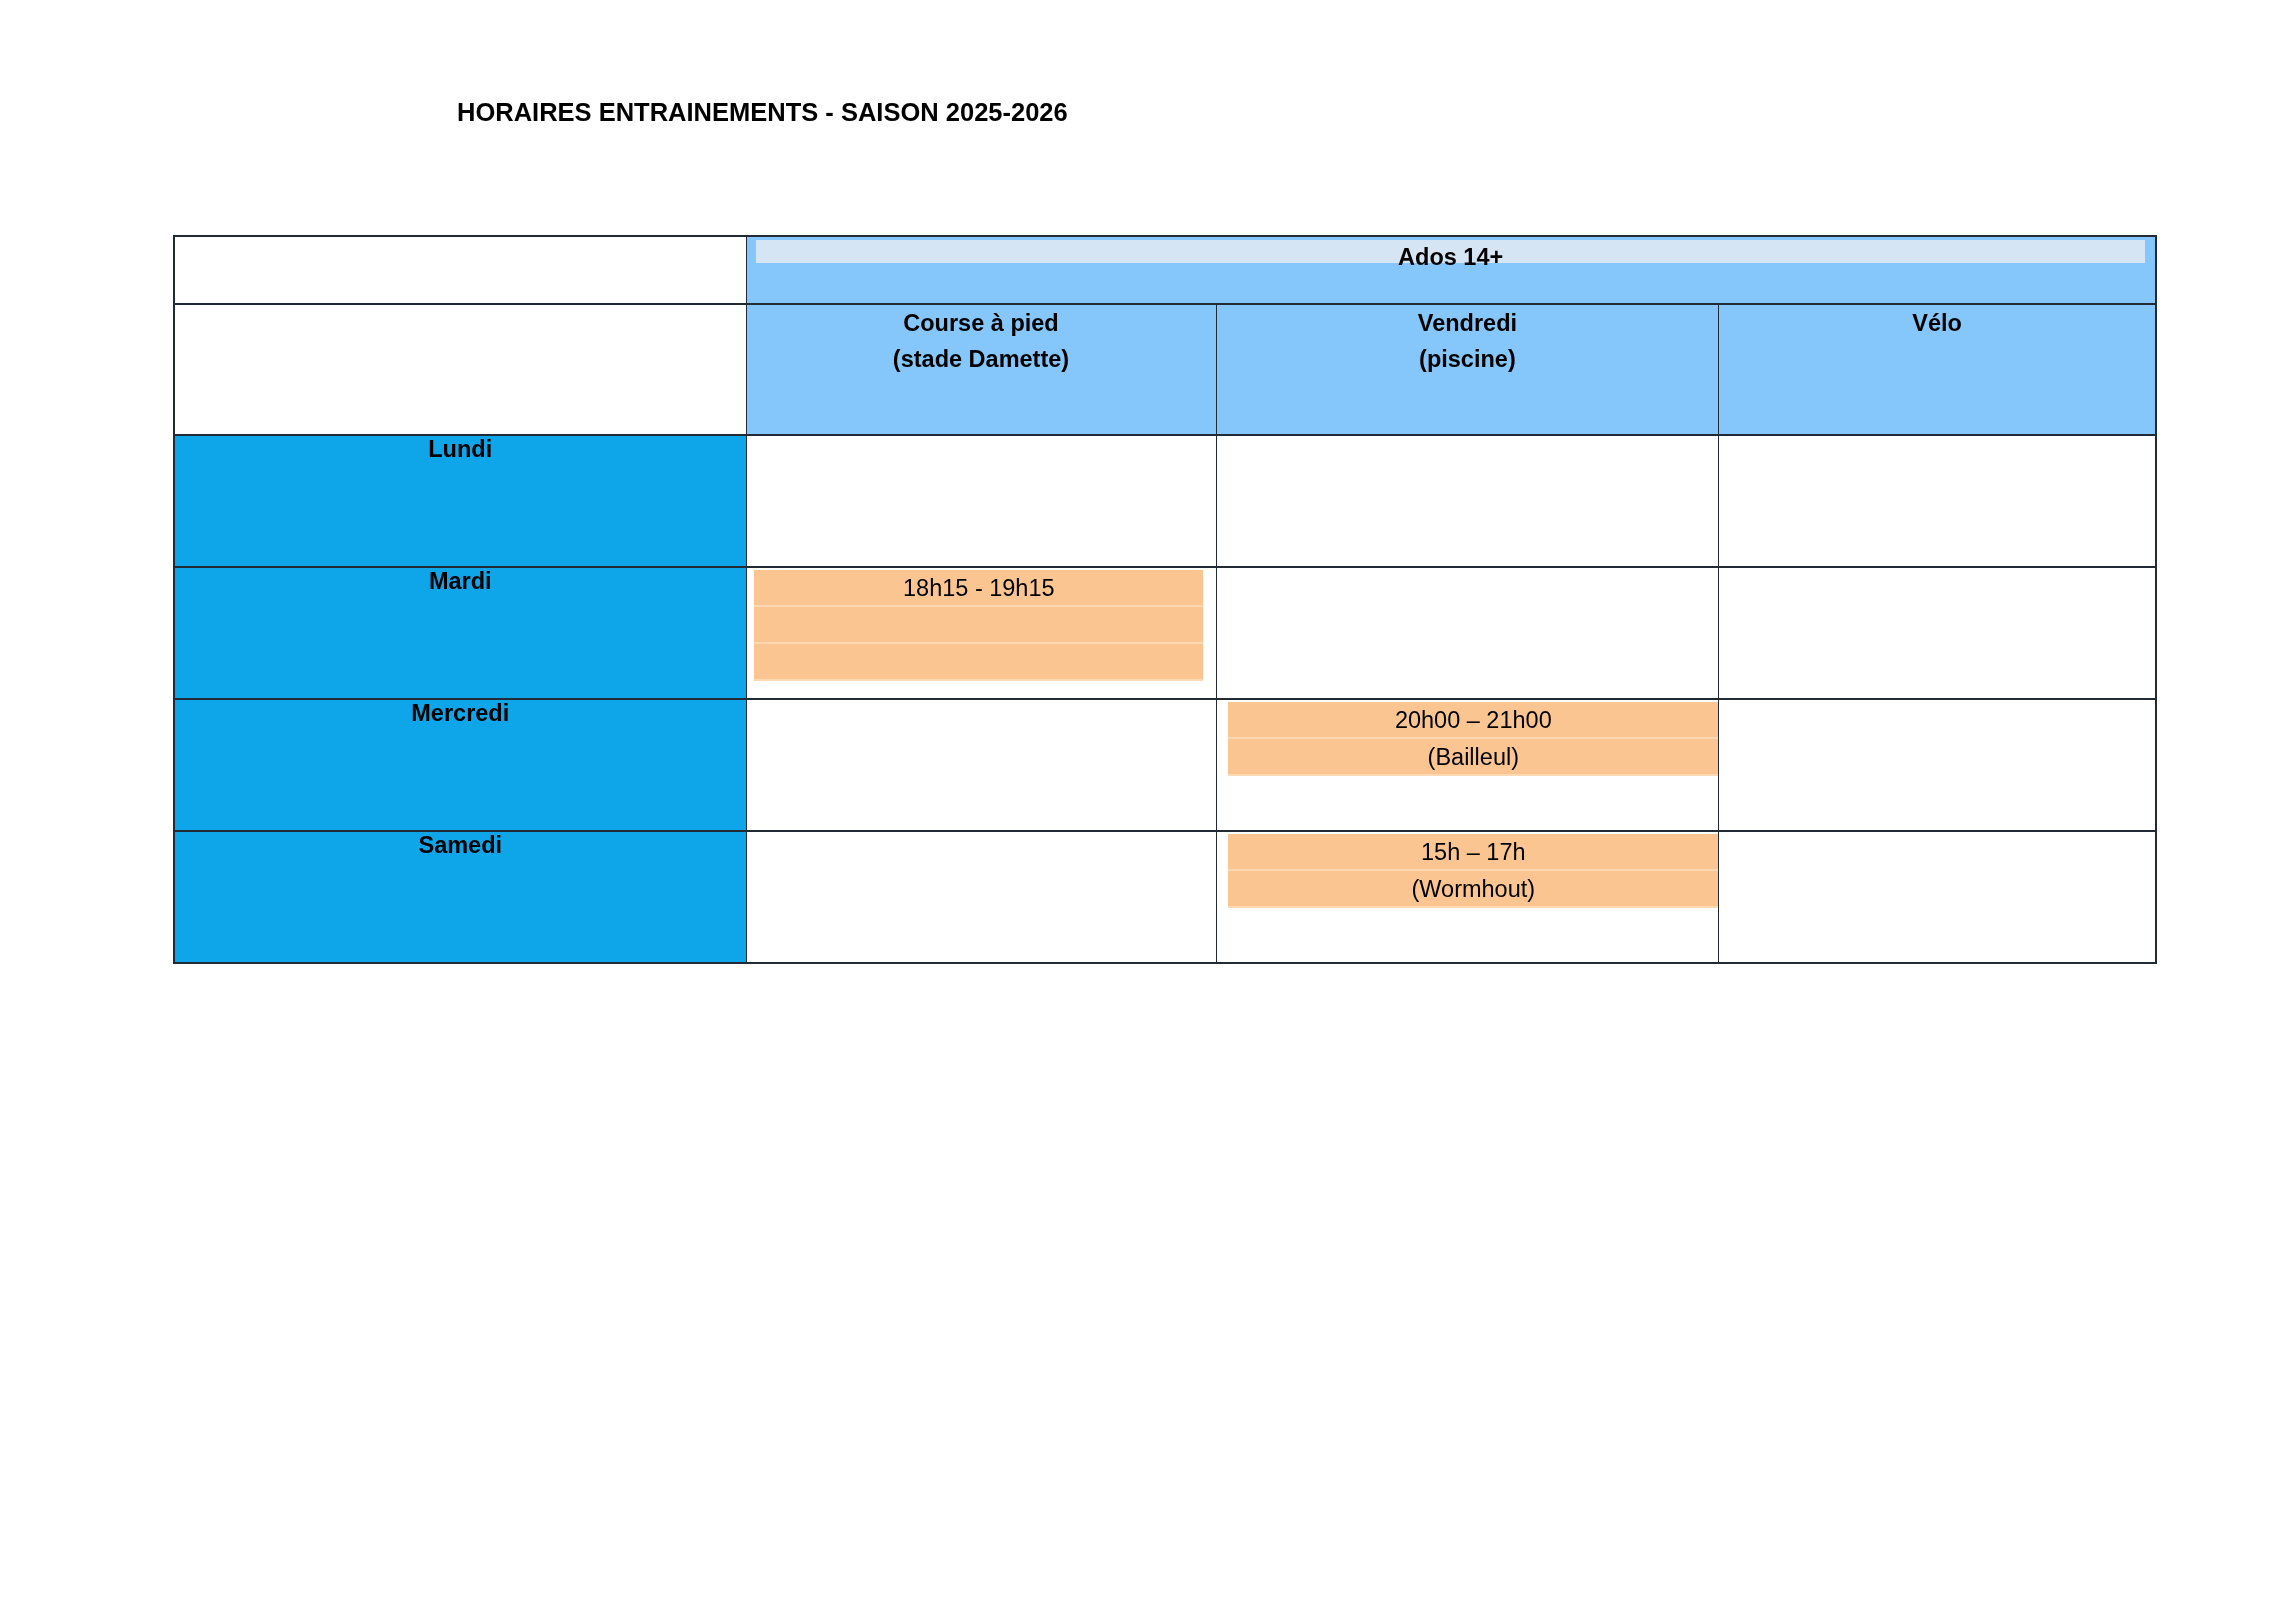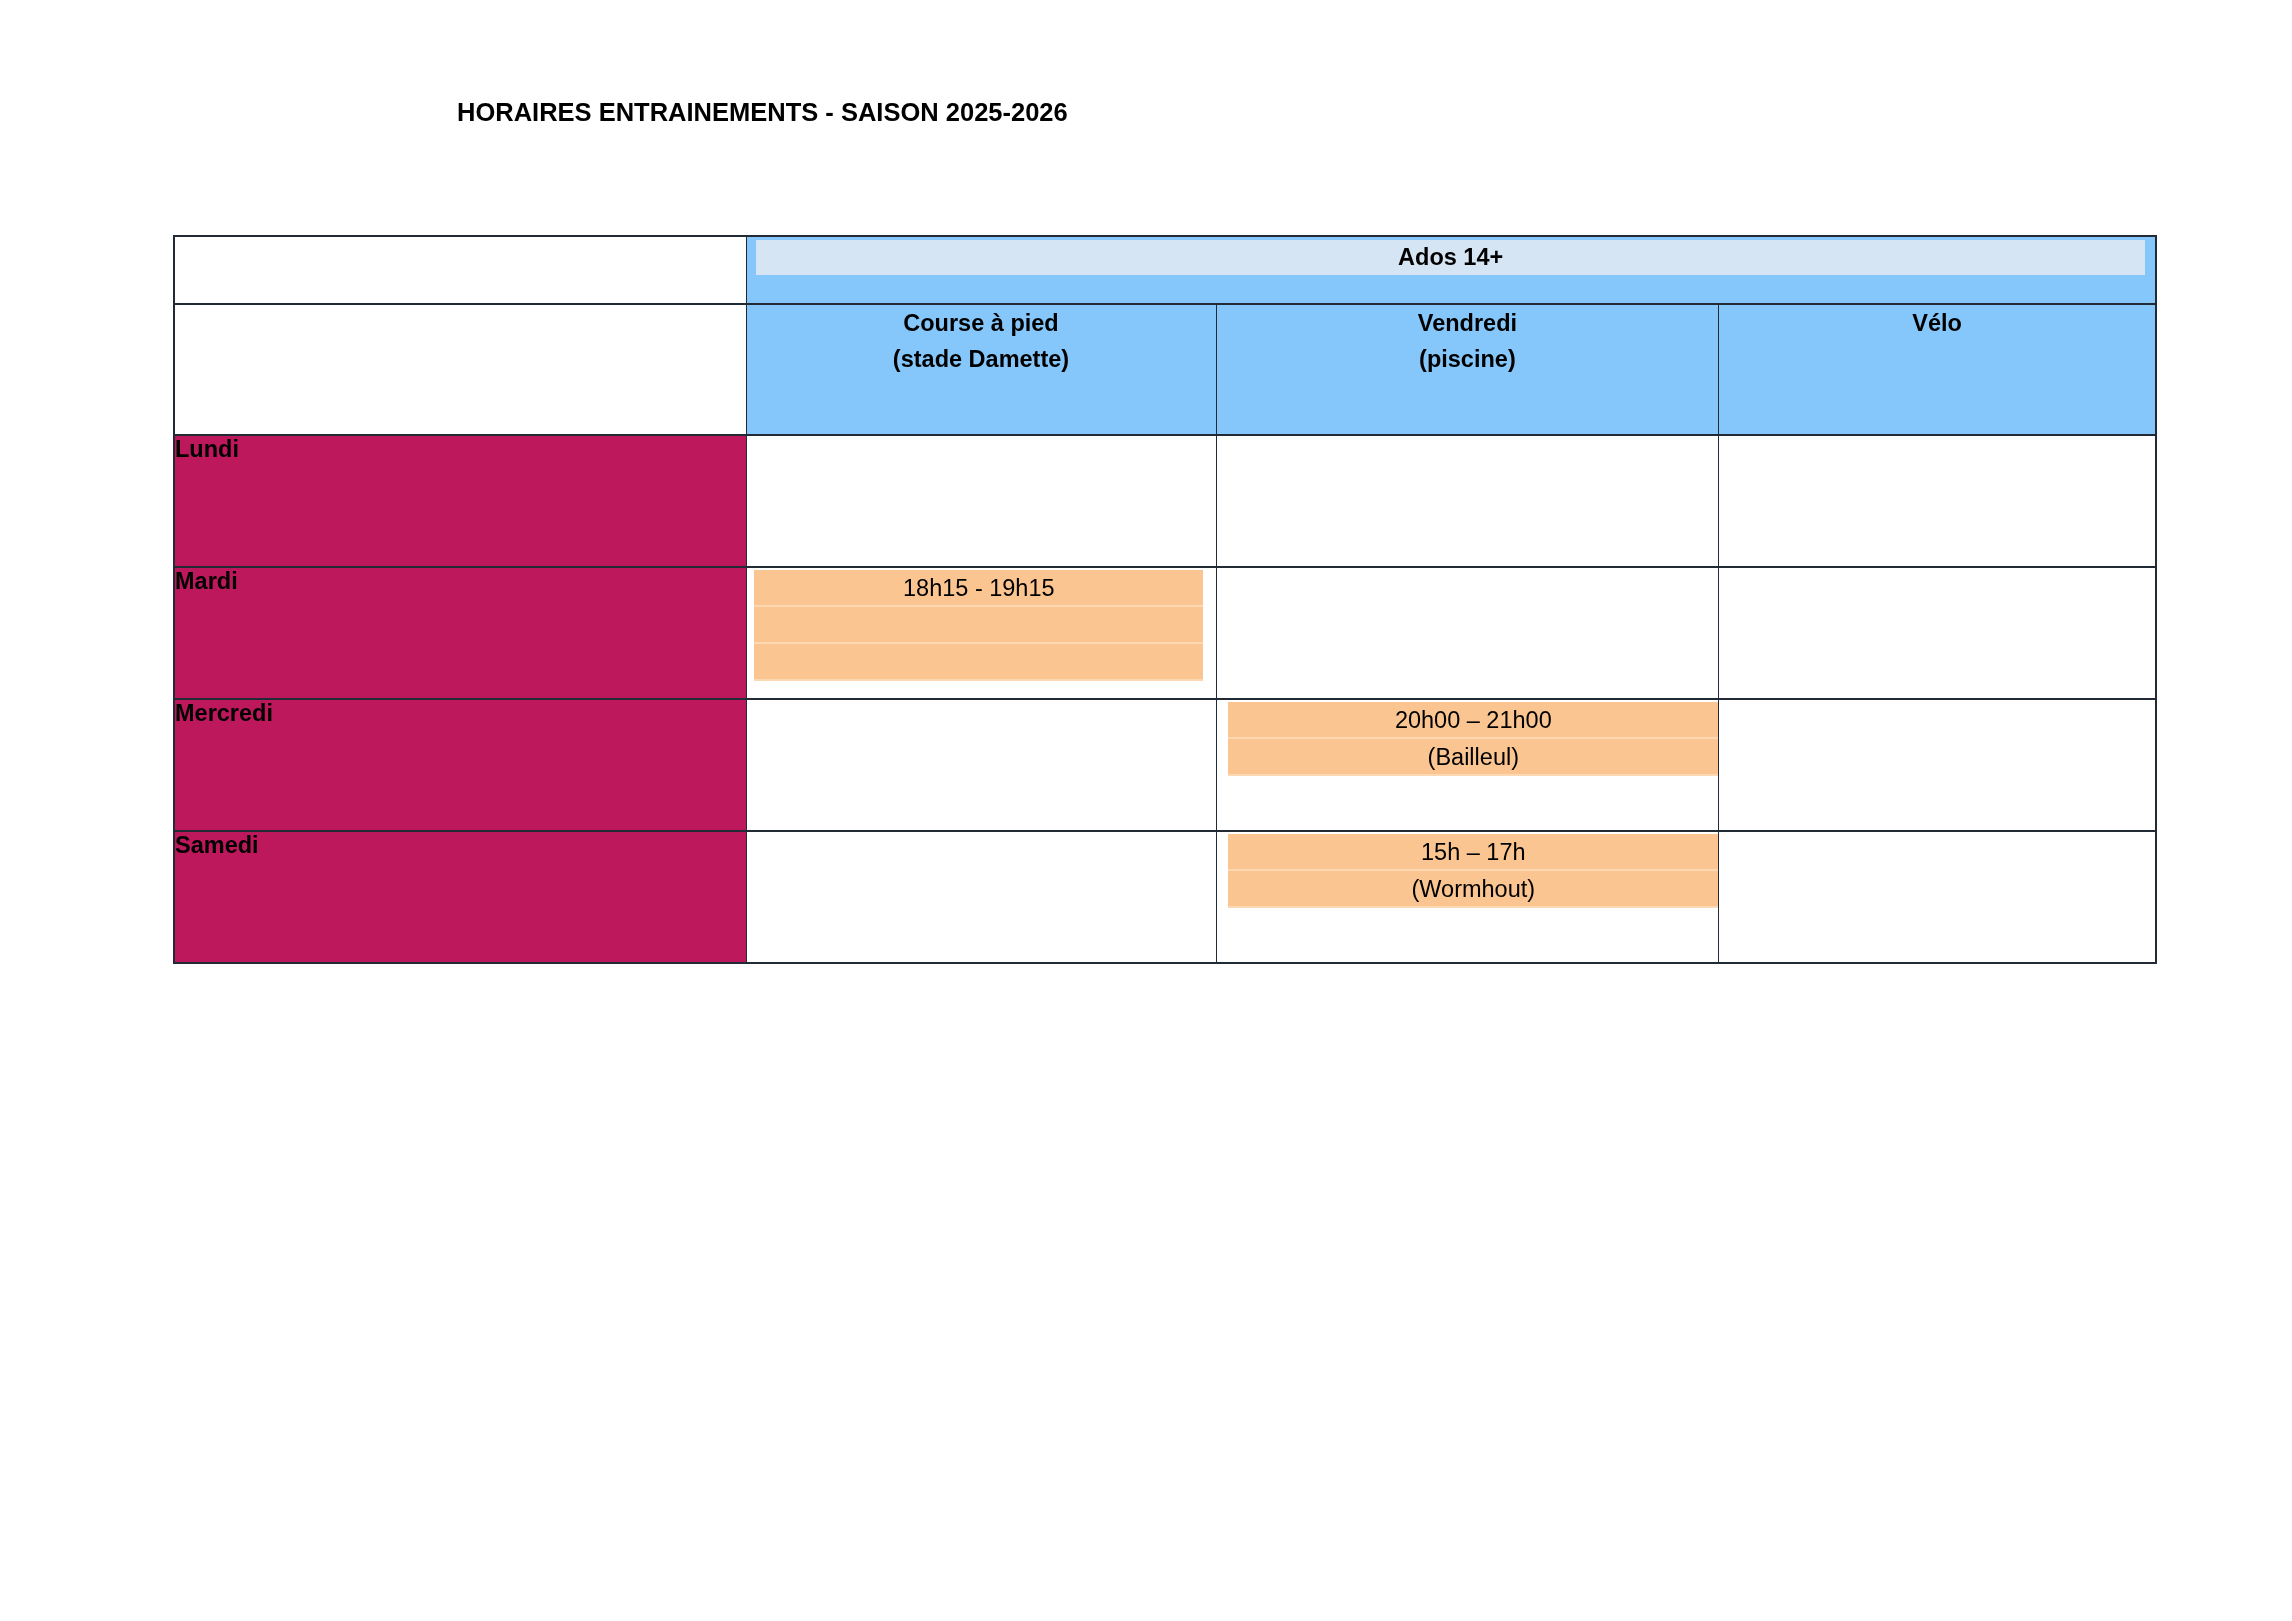--- a/index.html
+++ b/index.html
@@ -37,38 +37,39 @@
     vertical-align:top;
     overflow:hidden;
   }
   tr.r-group { height:68px; }
   tr.r-hdr   { height:131px;border-radius:26px; }
   tr.r-day   { height:132px; }
 
   td.corner { background:#ffffff; }
   td.group  { background:#85C7FA; }
   .ados-bar {
-    height:35px;
+    height:23px;
     margin:2.9px 9.8px 0 9.8px;
     background:#D5E5F4;
     text-align:center;
     font-weight:bold;
     font-size:23.5px;
     line-height:35px;
   }
   td.hdr {
     background:#85C7FA;
     text-align:center;
     font-weight:bold;
     font-size:23.5px;
     line-height:36px;
     padding-top:9.8px;
   }
   td.day {
-    background:#be185d;
+    background:#0ea5e9;
+    text-align:center;
     font-weight:bold;
     font-size:23.5px;
     padding-top:8.8px;
   }
   td.slot { background:#ffffff; }
 
   .hl {
     margin-top:2px;
     background:repeating-linear-gradient(180deg,
       #FBC591 0px, #FBC591 35px,

